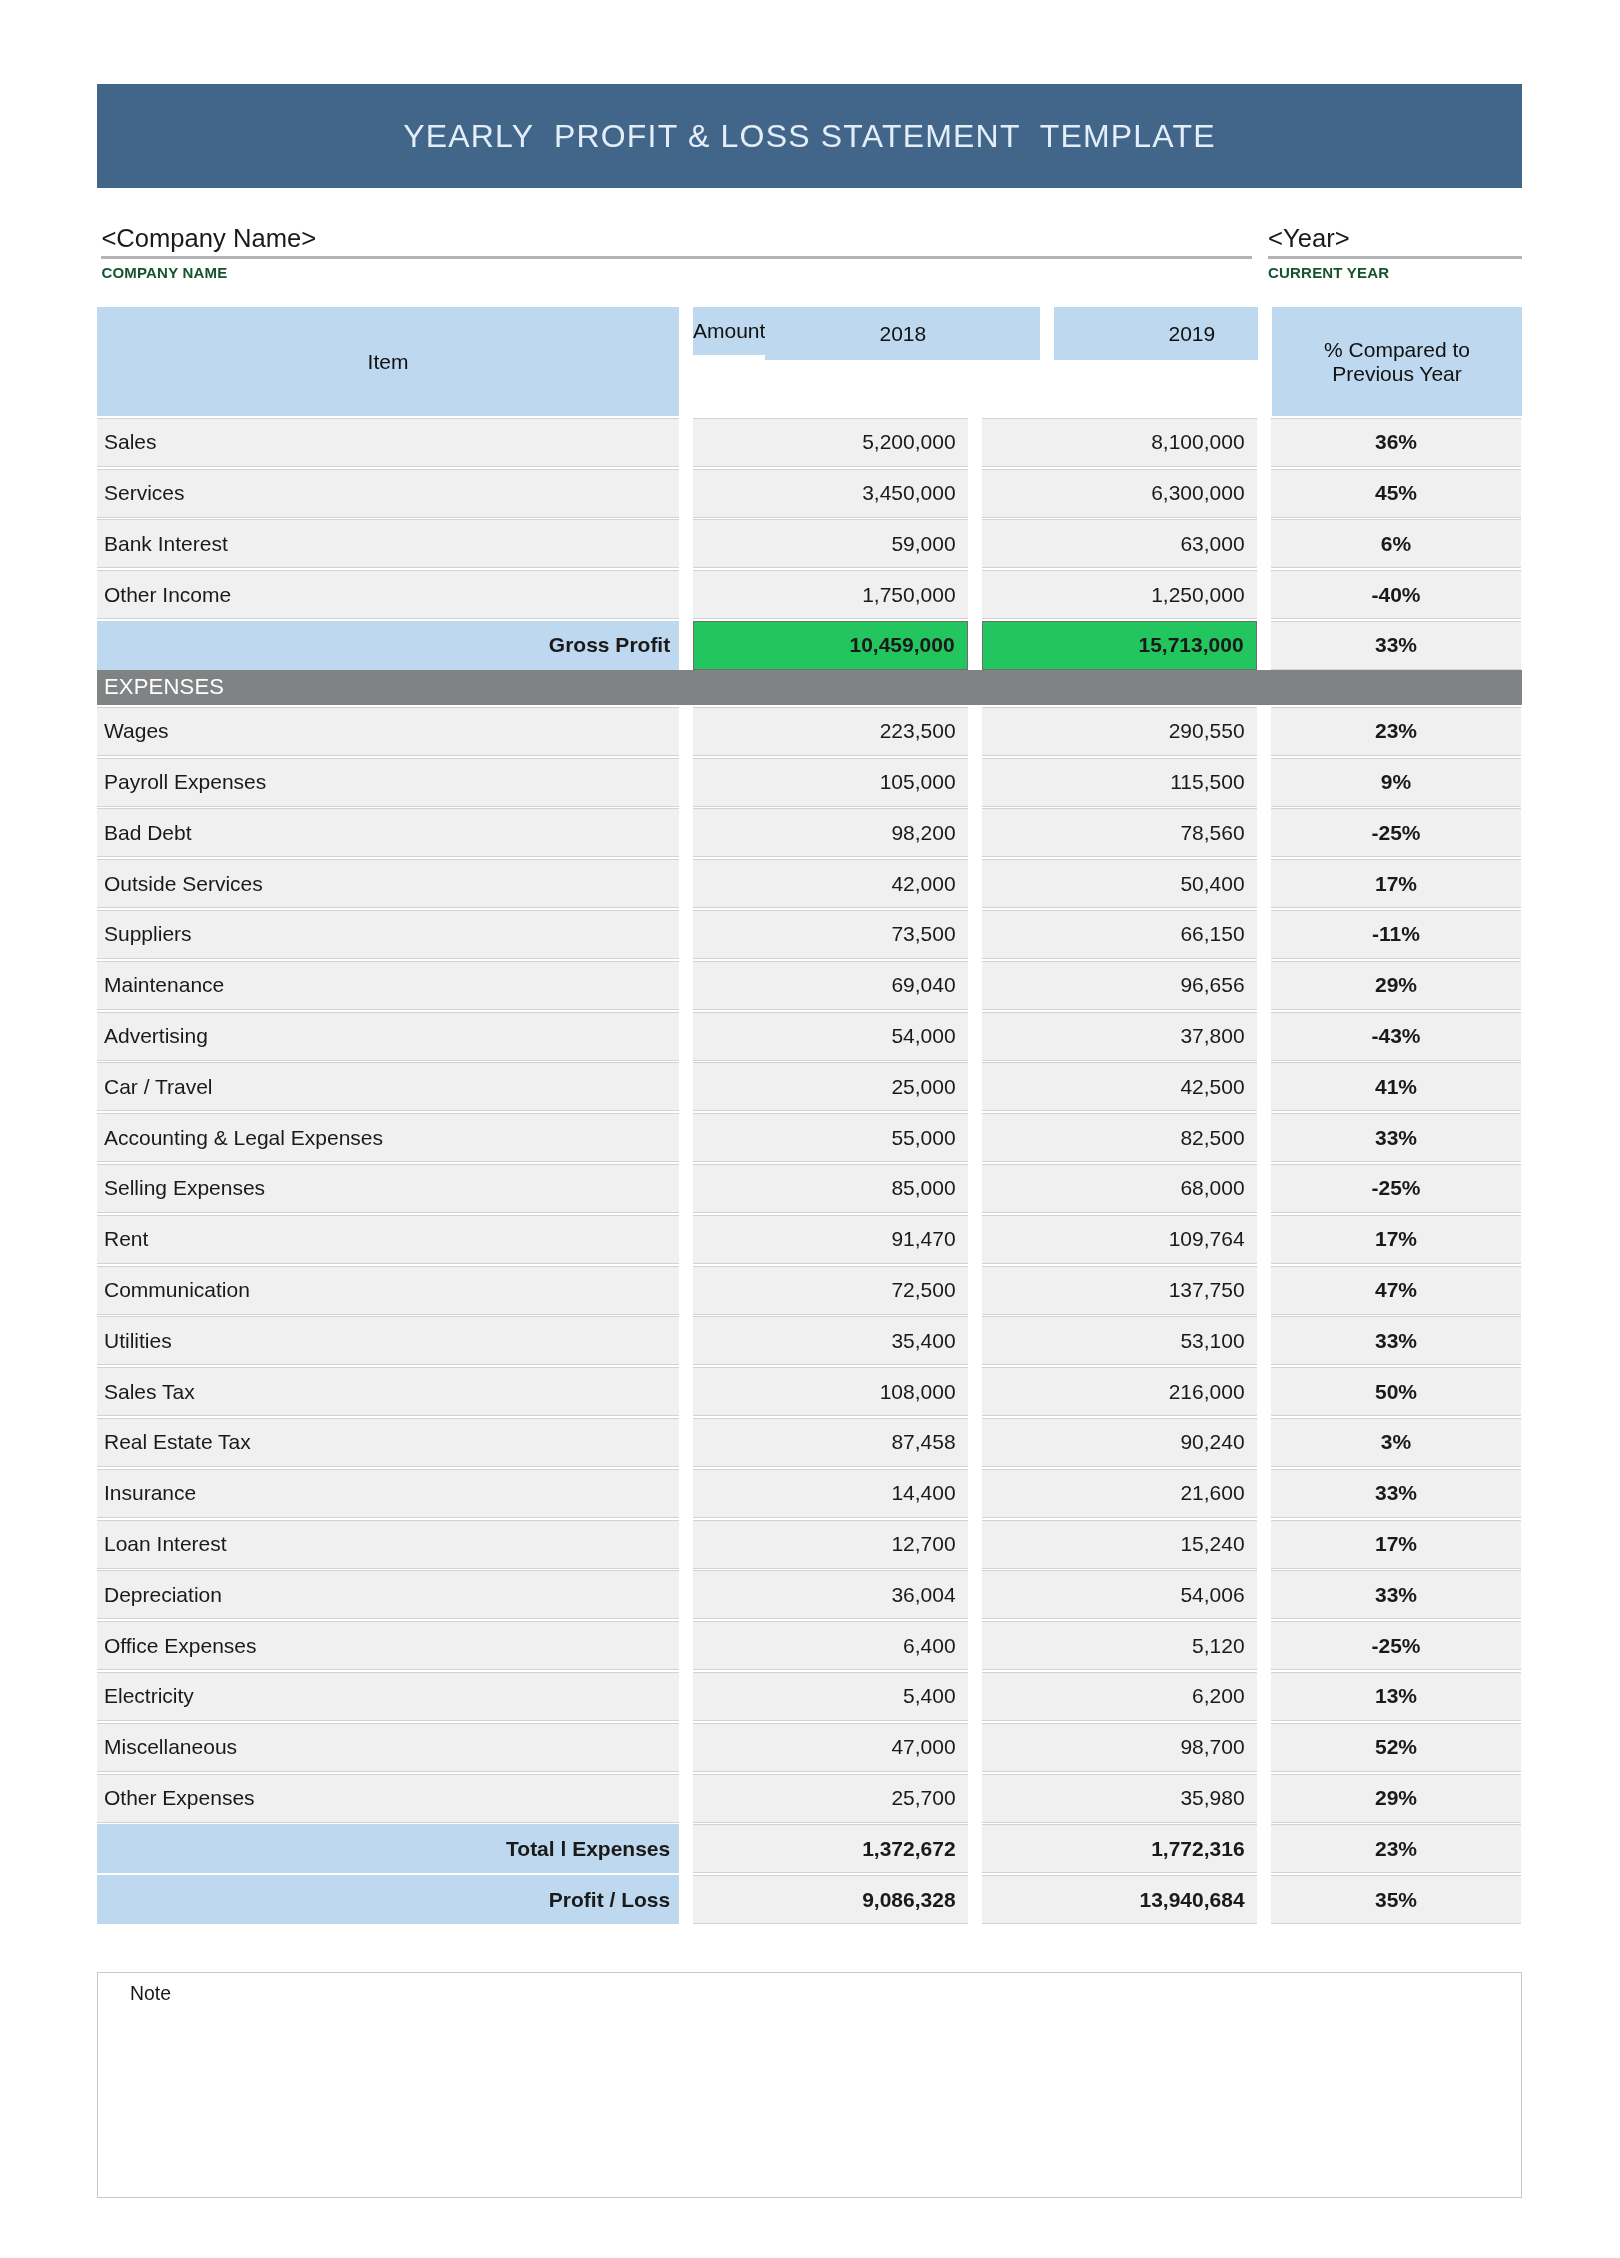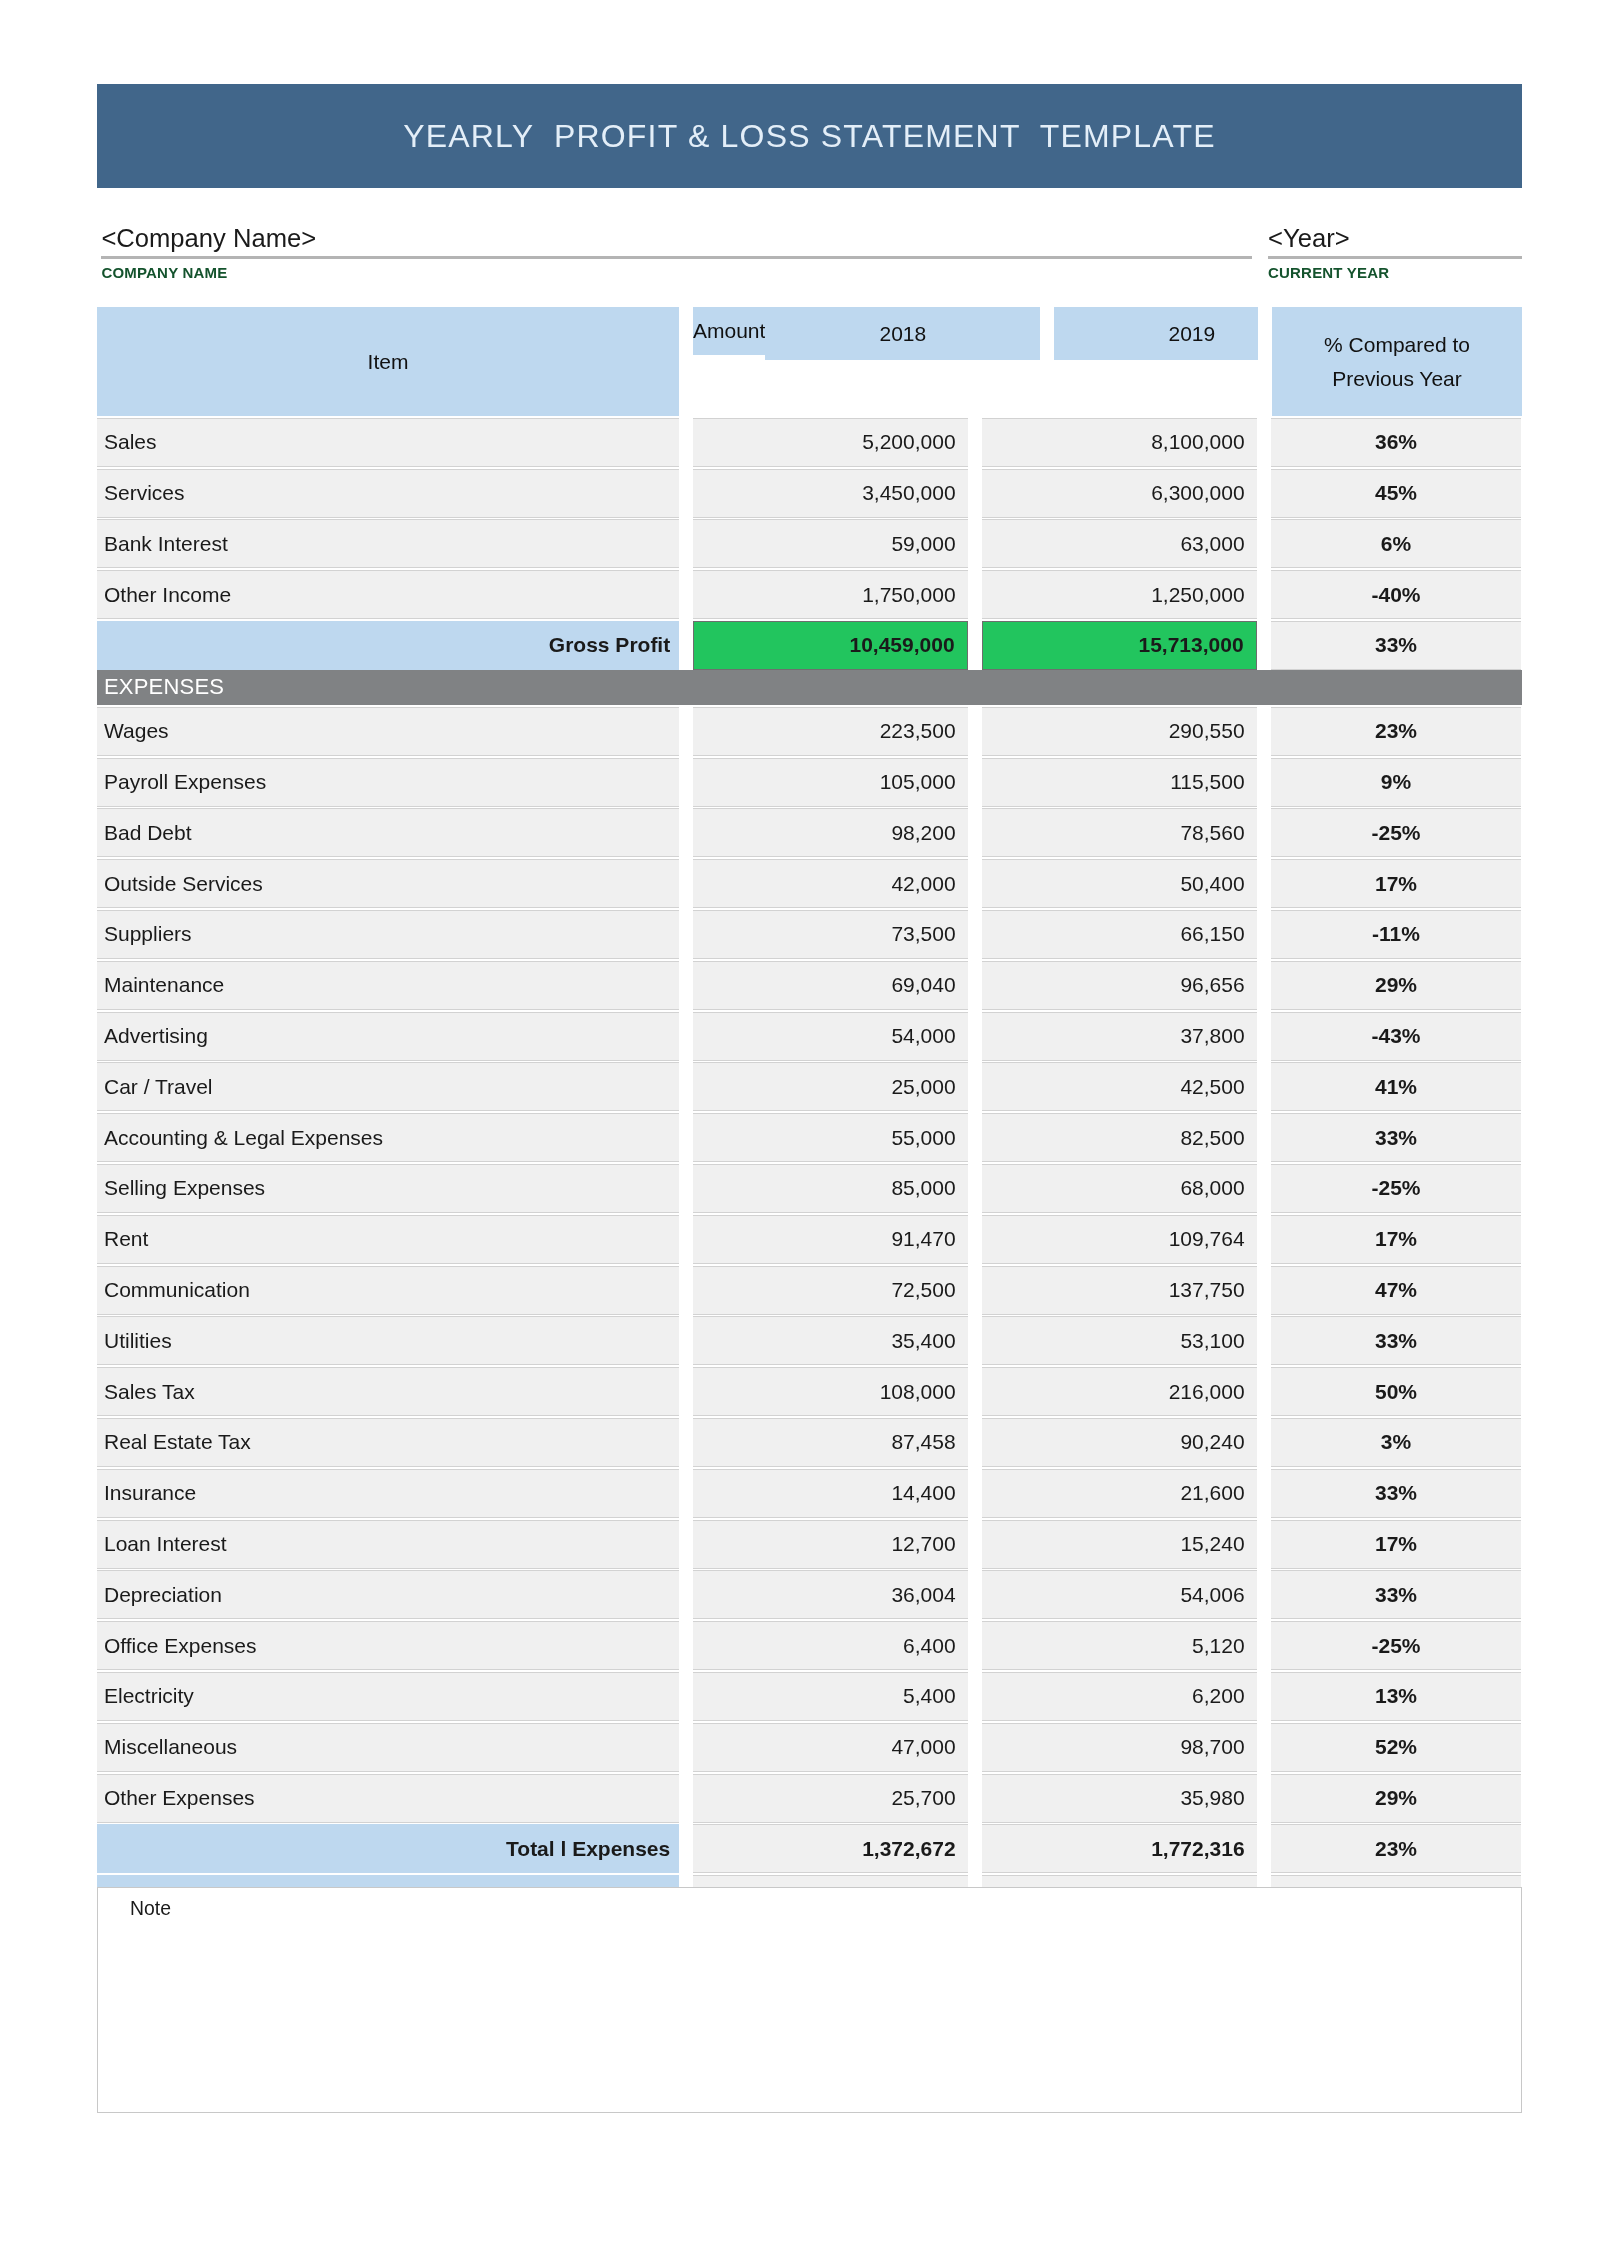--- a/index.html
+++ b/index.html
@@ -100,21 +100,21 @@
   .hcell {
     background: #bed8ef;
     display: flex;
     align-items: center;
     justify-content: center;
     font-size: 21px;
     color: #111;
     text-align: center;
   }
   .hcell.item { height: 109px; }
-  .hcell.pct { height: 109px; line-height: 34px; padding: 0 8.8px; }
+  .hcell.pct { height: 109px; line-height: 24px; padding: 0 8.8px; }
   .amt-stack {
     width: 565px;
     display: flex;
     flex-direction: row;
   }
   .amt-top {
     height: 48px;
     background: #bed8ef;
     display: flex;
     align-items: center;
@@ -493,18 +493,18 @@
           <div class="col-gut gut"></div>
           <div class="col-amt dcell amount">9,086,328</div>
           <div class="col-gut gut"></div>
           <div class="col-amt dcell amount">13,940,684</div>
           <div class="col-gut gut"></div>
           <div class="col-pct dcell pct">35%</div>
         </div>
       </div>
   </div>
 
-  <div class="note-box" id="note-box" style="top: 1887px; height: 226px; padding-left: 32px;">
+  <div class="note-box" id="note-box" style="top: 1972px; height: 226px; padding-left: 32px;">
     <div class="note-label">Note</div>
   </div>
 
 </div>
 
 
 </body></html>

